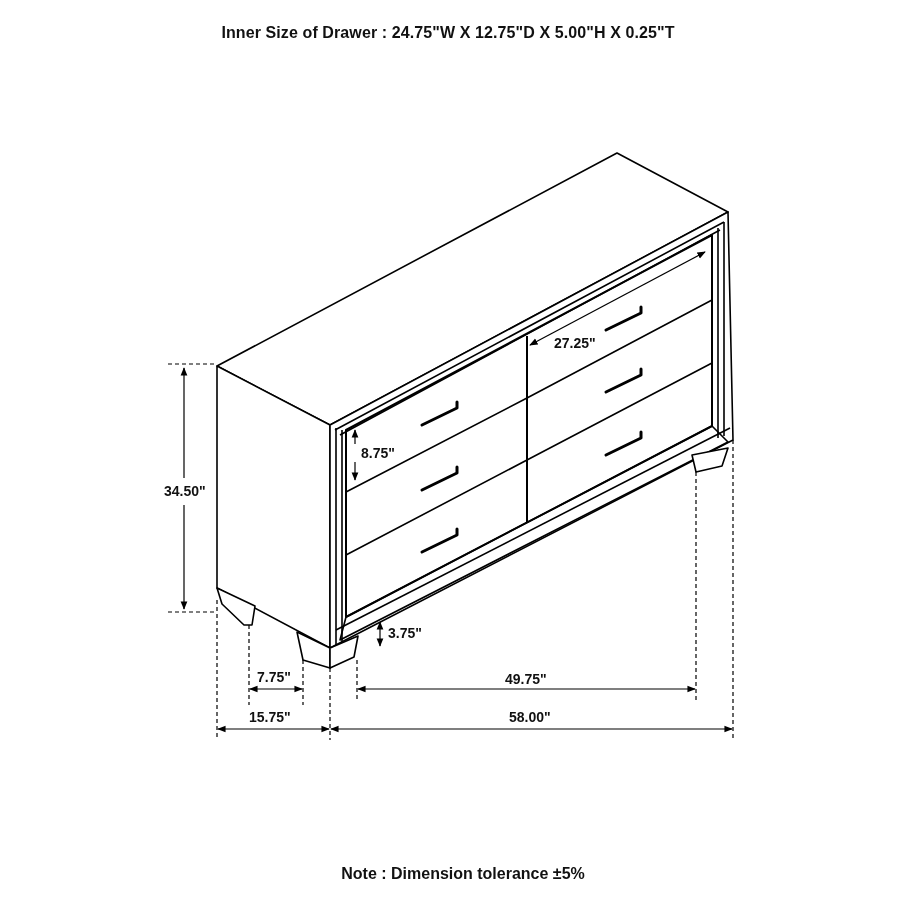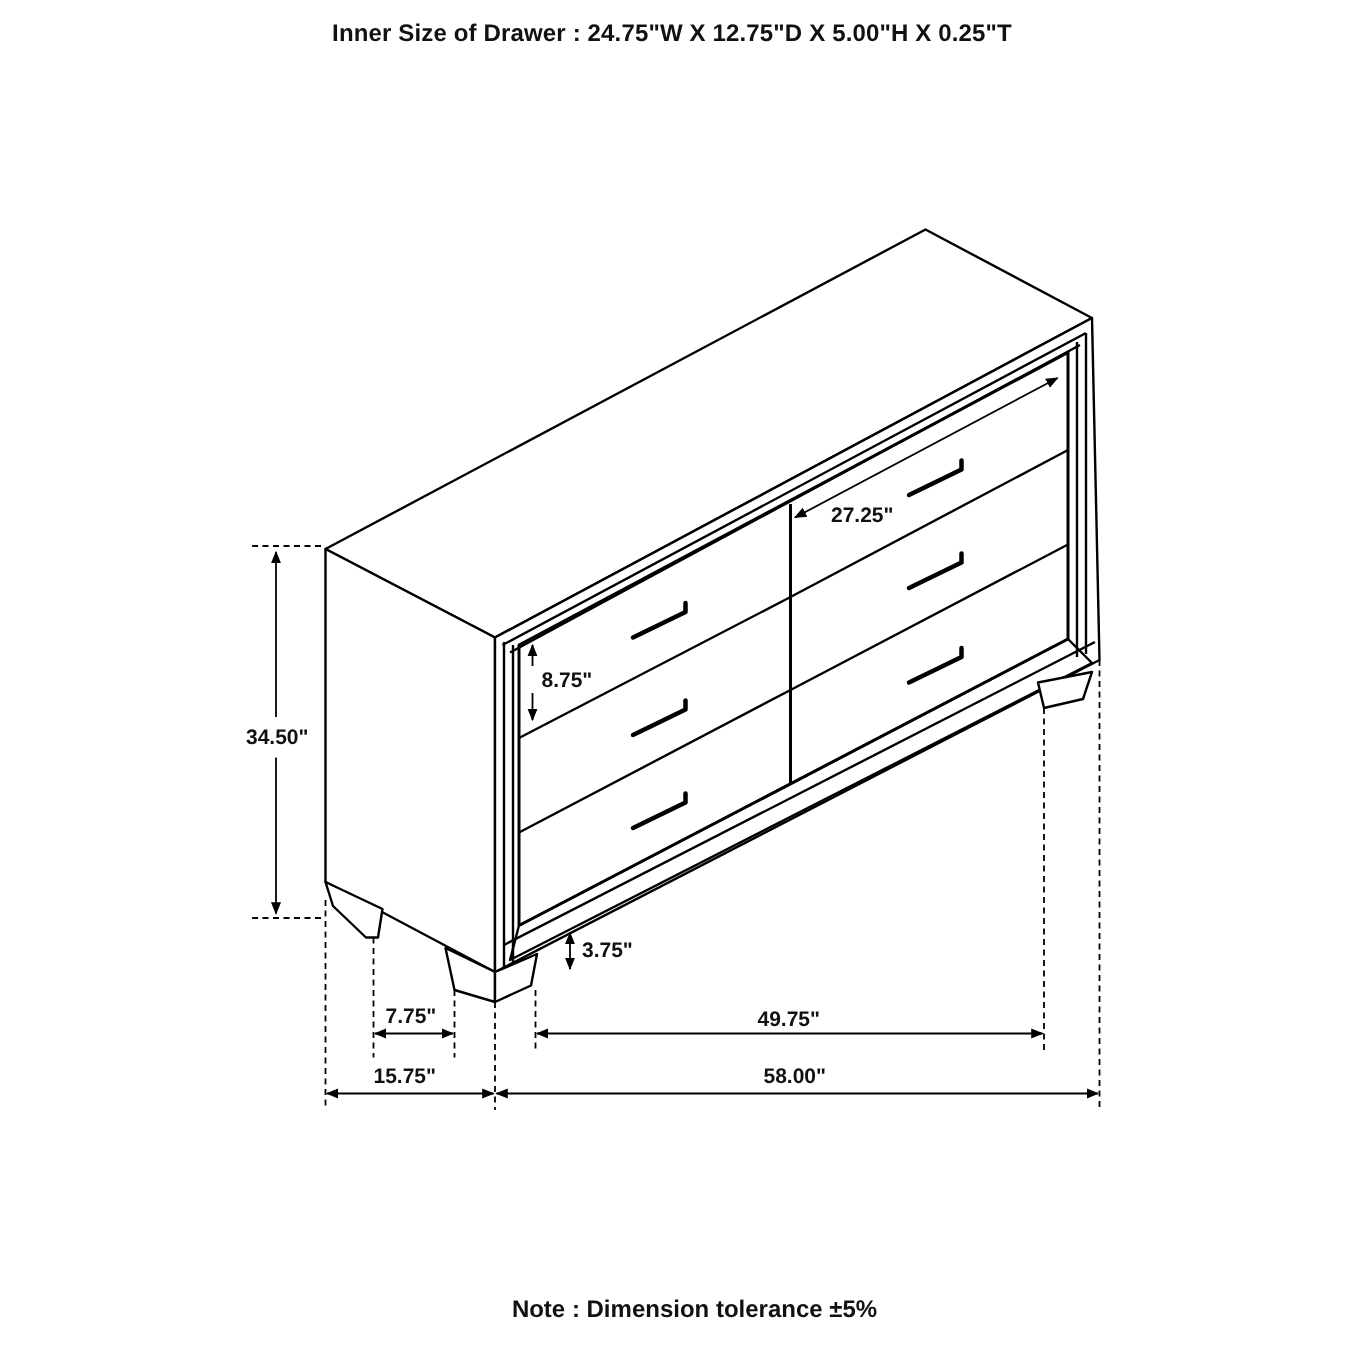--- a/index.html
+++ b/index.html
@@ -1,18 +1,18 @@
 <!DOCTYPE html>
 <html><head>
 <meta charset="utf-8">
 <style>
   html, body { margin: 0; padding: 0; background: #ffffff; }
   body { width: 900px; height: 900px; position: relative; overflow: hidden;
          font-family: "Liberation Sans", sans-serif; color: #111; }
-  .title { position: absolute; top: 14px; left: 0; width: 896px; text-align: center;
+  .title { position: absolute; top: 24px; left: 0; width: 896px; text-align: center;
            font-weight: bold; font-size: 16px; letter-spacing: 0.1px; }
   .note { position: absolute; top: 865px; left: 0; width: 926px; text-align: center;
           font-weight: bold; font-size: 16px; }
   svg.drawing { position: absolute; left: 0; top: 0; }
   .lbl { position: absolute; font-weight: bold; font-size: 14px; white-space: nowrap; }
 </style>
 </head>
 <body>
 
 <div class="title">Inner Size of Drawer : 24.75"W X 12.75"D X 5.00"H X 0.25"T</div>

